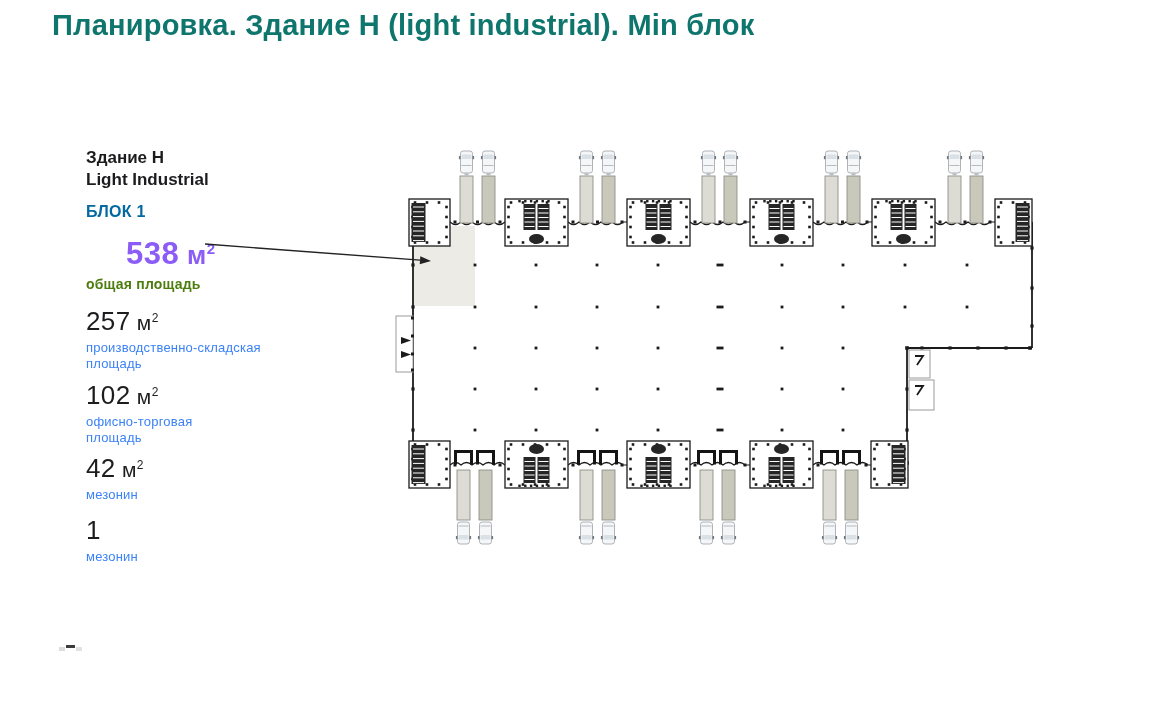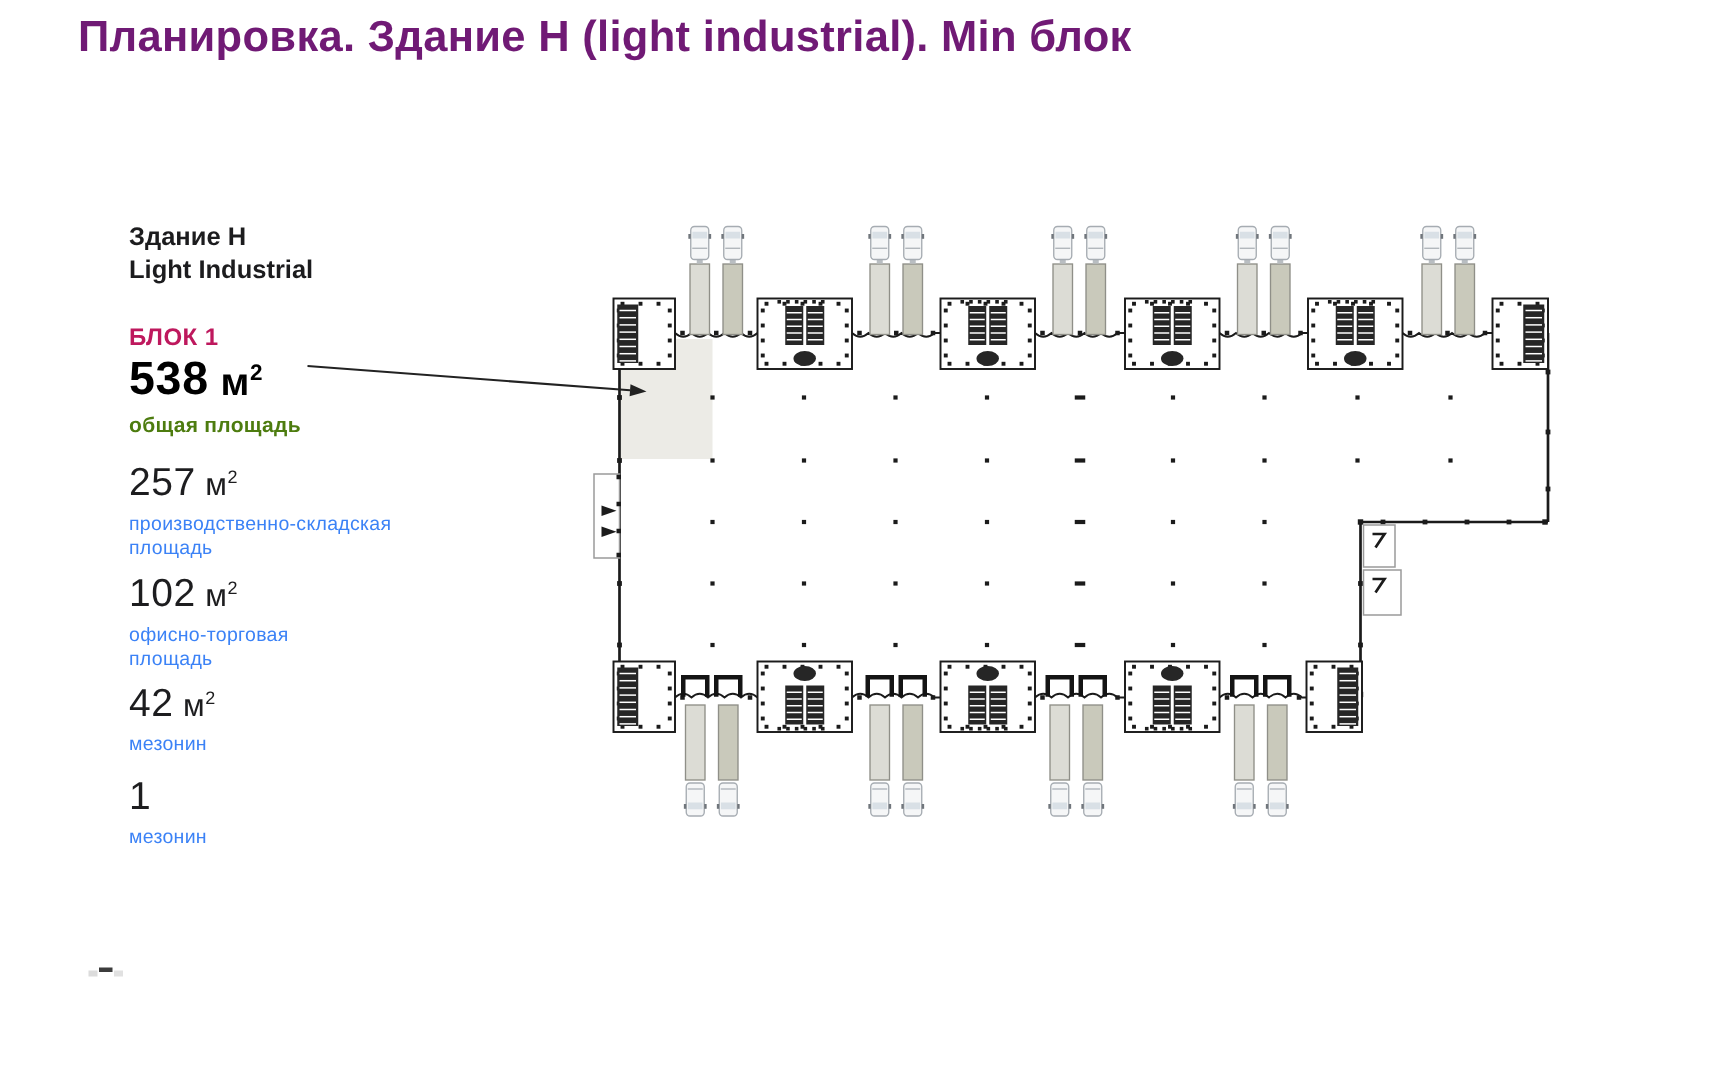--- a/index.html
+++ b/index.html
@@ -1,25 +1,25 @@
 <!DOCTYPE html>
 <html><head>
 <meta charset="utf-8">
 <style>
   html,body{margin:0;padding:0;background:#fff;}
   body{width:1152px;height:711px;position:relative;overflow:hidden;
        font-family:"Liberation Sans", sans-serif;}
   .title{position:absolute;left:52px;top:9px;font-size:29px;font-weight:bold;
-         color:#701a75;letter-spacing:.2px;white-space:nowrap;}
+         color:#0f766e;letter-spacing:.2px;white-space:nowrap;}
   .bname{position:absolute;left:86px;top:147px;font-size:17px;font-weight:bold;
          color:#1c1c1e;line-height:22px;}
   .blk{position:absolute;left:86px;top:203px;font-size:16px;font-weight:bold;
-       color:#be185d;letter-spacing:.3px;margin-top:14px;}
+       color:#0369a1;letter-spacing:.3px;}
   .main-stat{position:absolute;left:86px;top:231px;}
-  .big{font-size:31px;font-weight:bold;color:#000000;letter-spacing:.5px;line-height:36px;}
+  .big{font-size:31px;font-weight:bold;color:#8b5cf6;letter-spacing:.5px;line-height:36px;margin-left:40px;}
   .bu{font-size:26px;}
   .bu sup{font-size:15px;}
   .mlabel{font-size:14px;font-weight:bold;color:#4d7c0f;margin-top:3px;letter-spacing:.2px;}
   .stat{position:absolute;left:86px;}
   .sval{font-size:26px;color:#1d1d1f;letter-spacing:.4px;line-height:30px;}
   .su{font-size:21px;margin-top:32px;}
   .su sup{font-size:12px;}
   .slab{font-size:13px;color:#3b82f6;line-height:16px;margin-top:2px;letter-spacing:.2px;}
   #plan-svg{position:absolute;left:0;top:0;}
 </style>

